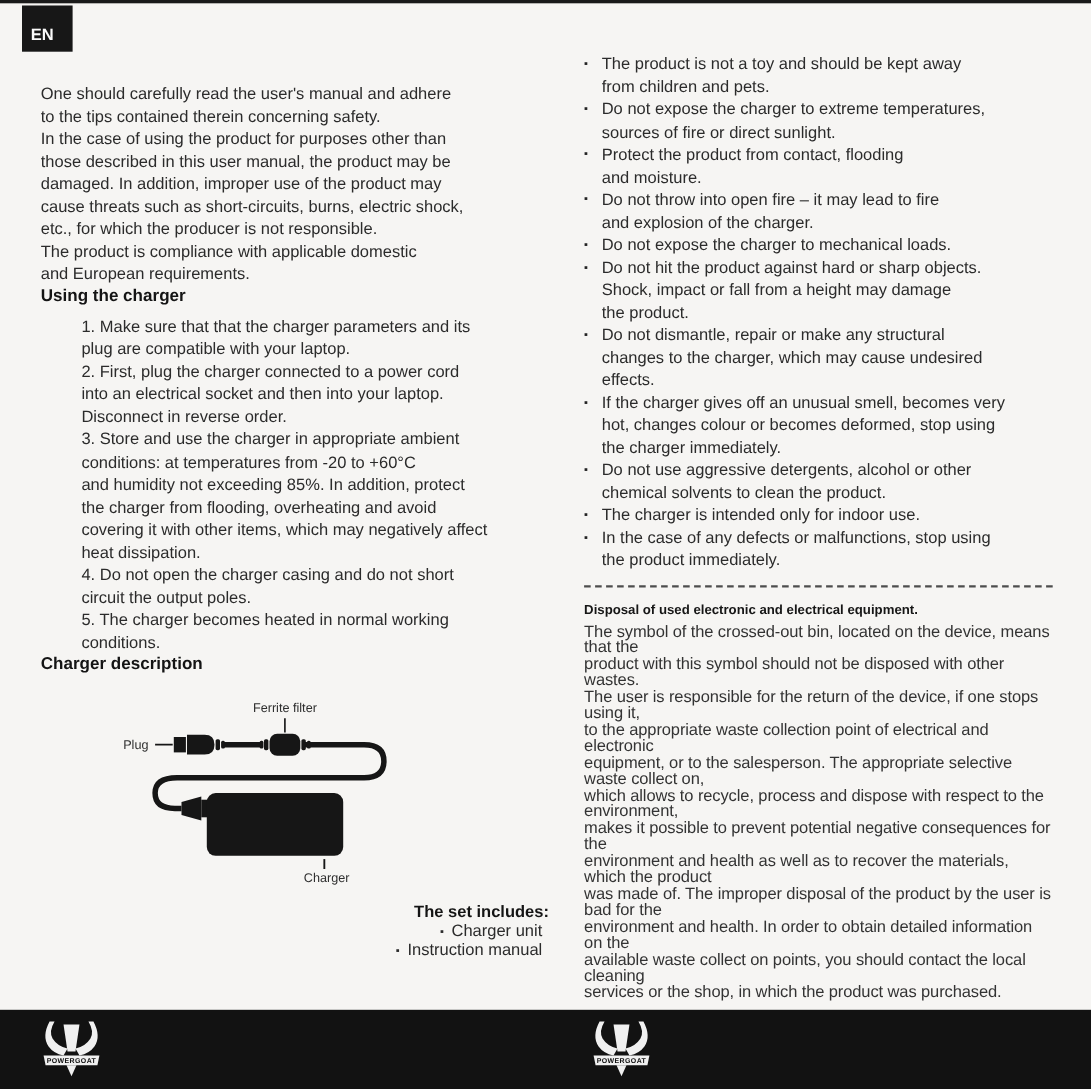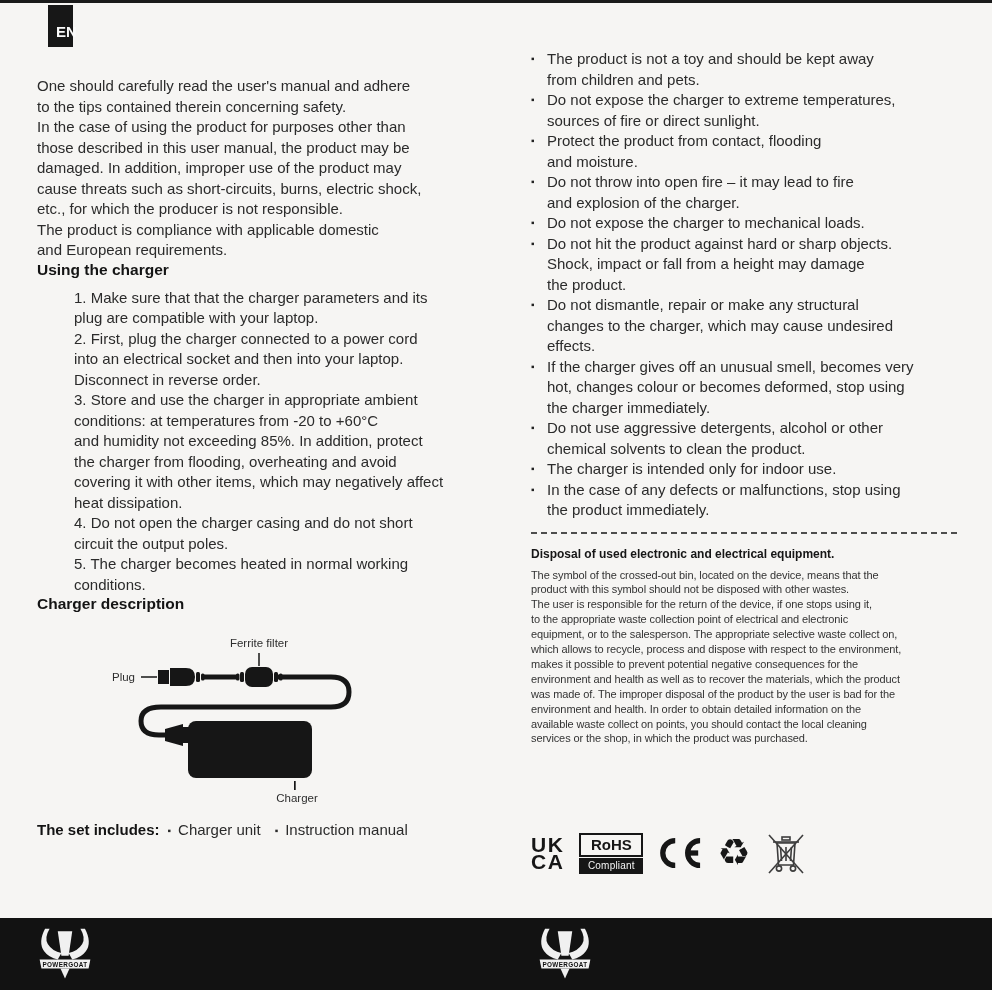--- a/index.html
+++ b/index.html
@@ -4,39 +4,39 @@
 <style>
   html,body{margin:0;padding:0;}
   body{
     width:992px;height:990px;position:relative;overflow:hidden;
     background:#f6f5f3;
     font-family:"Liberation Sans",sans-serif;
     color:#2b2b2b;
   }
   .top-strip{position:absolute;top:0;left:0;width:992px;height:3px;background:#1a1a1a;}
   .en-badge{
-    position:absolute;left:48px;top:5px;width:25px;height:42px;background:#171717;
+    position:absolute;left:20px;top:5px;width:46px;height:42px;background:#171717;
     color:#fafafa;font-weight:bold;font-size:15px;
     display:flex;align-items:flex-end;justify-content:flex-start;
     padding:0 0 7px 8px;box-sizing:border-box;
   }
   .col-left{position:absolute;left:37px;top:66px;width:470px;}
   .col-right{position:absolute;left:531px;top:38px;width:426px;}
   h2.sec{font-size:15.5px;font-weight:700;color:#141414;margin:0;line-height:18px;}
   .lines{font-size:15px;line-height:20.5px;white-space:pre-line;color:#2b2b2b;margin:0;}
   .mt10{margin-top:10px;} .mt11{margin-top:11px;} .mt9{margin-top:9px;margin-left:37px;}
   .bullets{margin-top:11px;}
   .bullet{display:flex;align-items:flex-start;}
   .bm{width:16px;flex:0 0 16px;font-size:10px;line-height:20.5px;color:#232323;}
   .bt{flex:1;font-size:15px;line-height:20.5px;white-space:pre-line;color:#2b2b2b;}
   .dashed-rule{border:none;border-top:2px dashed #4d4d4d;margin:11px 0 0 0;width:100%;}
   .small-heading{font-size:12px;font-weight:700;color:#161616;margin:13px 0 0 0;line-height:14px;}
-  .small-lines{font-size:11px;line-height:14.9px;white-space:pre-line;color:#333;margin:7px 0 0 0;letter-spacing:-0.1px;}
+  .small-lines{font-size:15px;line-height:14.9px;white-space:pre-line;color:#333;margin:7px 0 0 0;letter-spacing:-0.1px;}
   .diagram{display:block;margin-top:20px;}
-  .set-row{display:flex;align-items:flex-end;margin-top:16px;font-size:15px;color:#2b2b2b;}
+  .set-row{display:flex;align-items:flex-end;margin-top:16px;font-size:15px;color:#2b2b2b;flex-direction:column;}
   .set-label{font-weight:700;color:#141414;margin-right:8px;}
   .set-item{margin-right:14px;}
   .set-bm{font-size:10px;margin-right:7px;position:relative;top:-1px;}
   .marks-row{display:flex;justify-content:flex-start;align-items:center;gap:15px;margin-top:84px;padding-right:2px;}
   .ukca{font-weight:800;font-size:21px;line-height:17.5px;letter-spacing:1.5px;color:#161616;text-align:center;}
   .rohs{width:64px;}
   .rohs-top{border:2.5px solid #161616;font-weight:800;font-size:15px;text-align:center;padding:1px 0 2px;color:#161616;background:#f6f5f3;}
   .rohs-bottom{background:#161616;color:#f5f5f5;font-size:10px;text-align:center;padding:2px 0 3px;margin-top:1px;letter-spacing:0.2px;}
   .recycle{font-family:"DejaVu Sans",sans-serif;font-size:37px;line-height:38px;color:#171717;}
   .footer{position:absolute;left:0;top:918px;width:992px;height:72px;background:#121212;}

